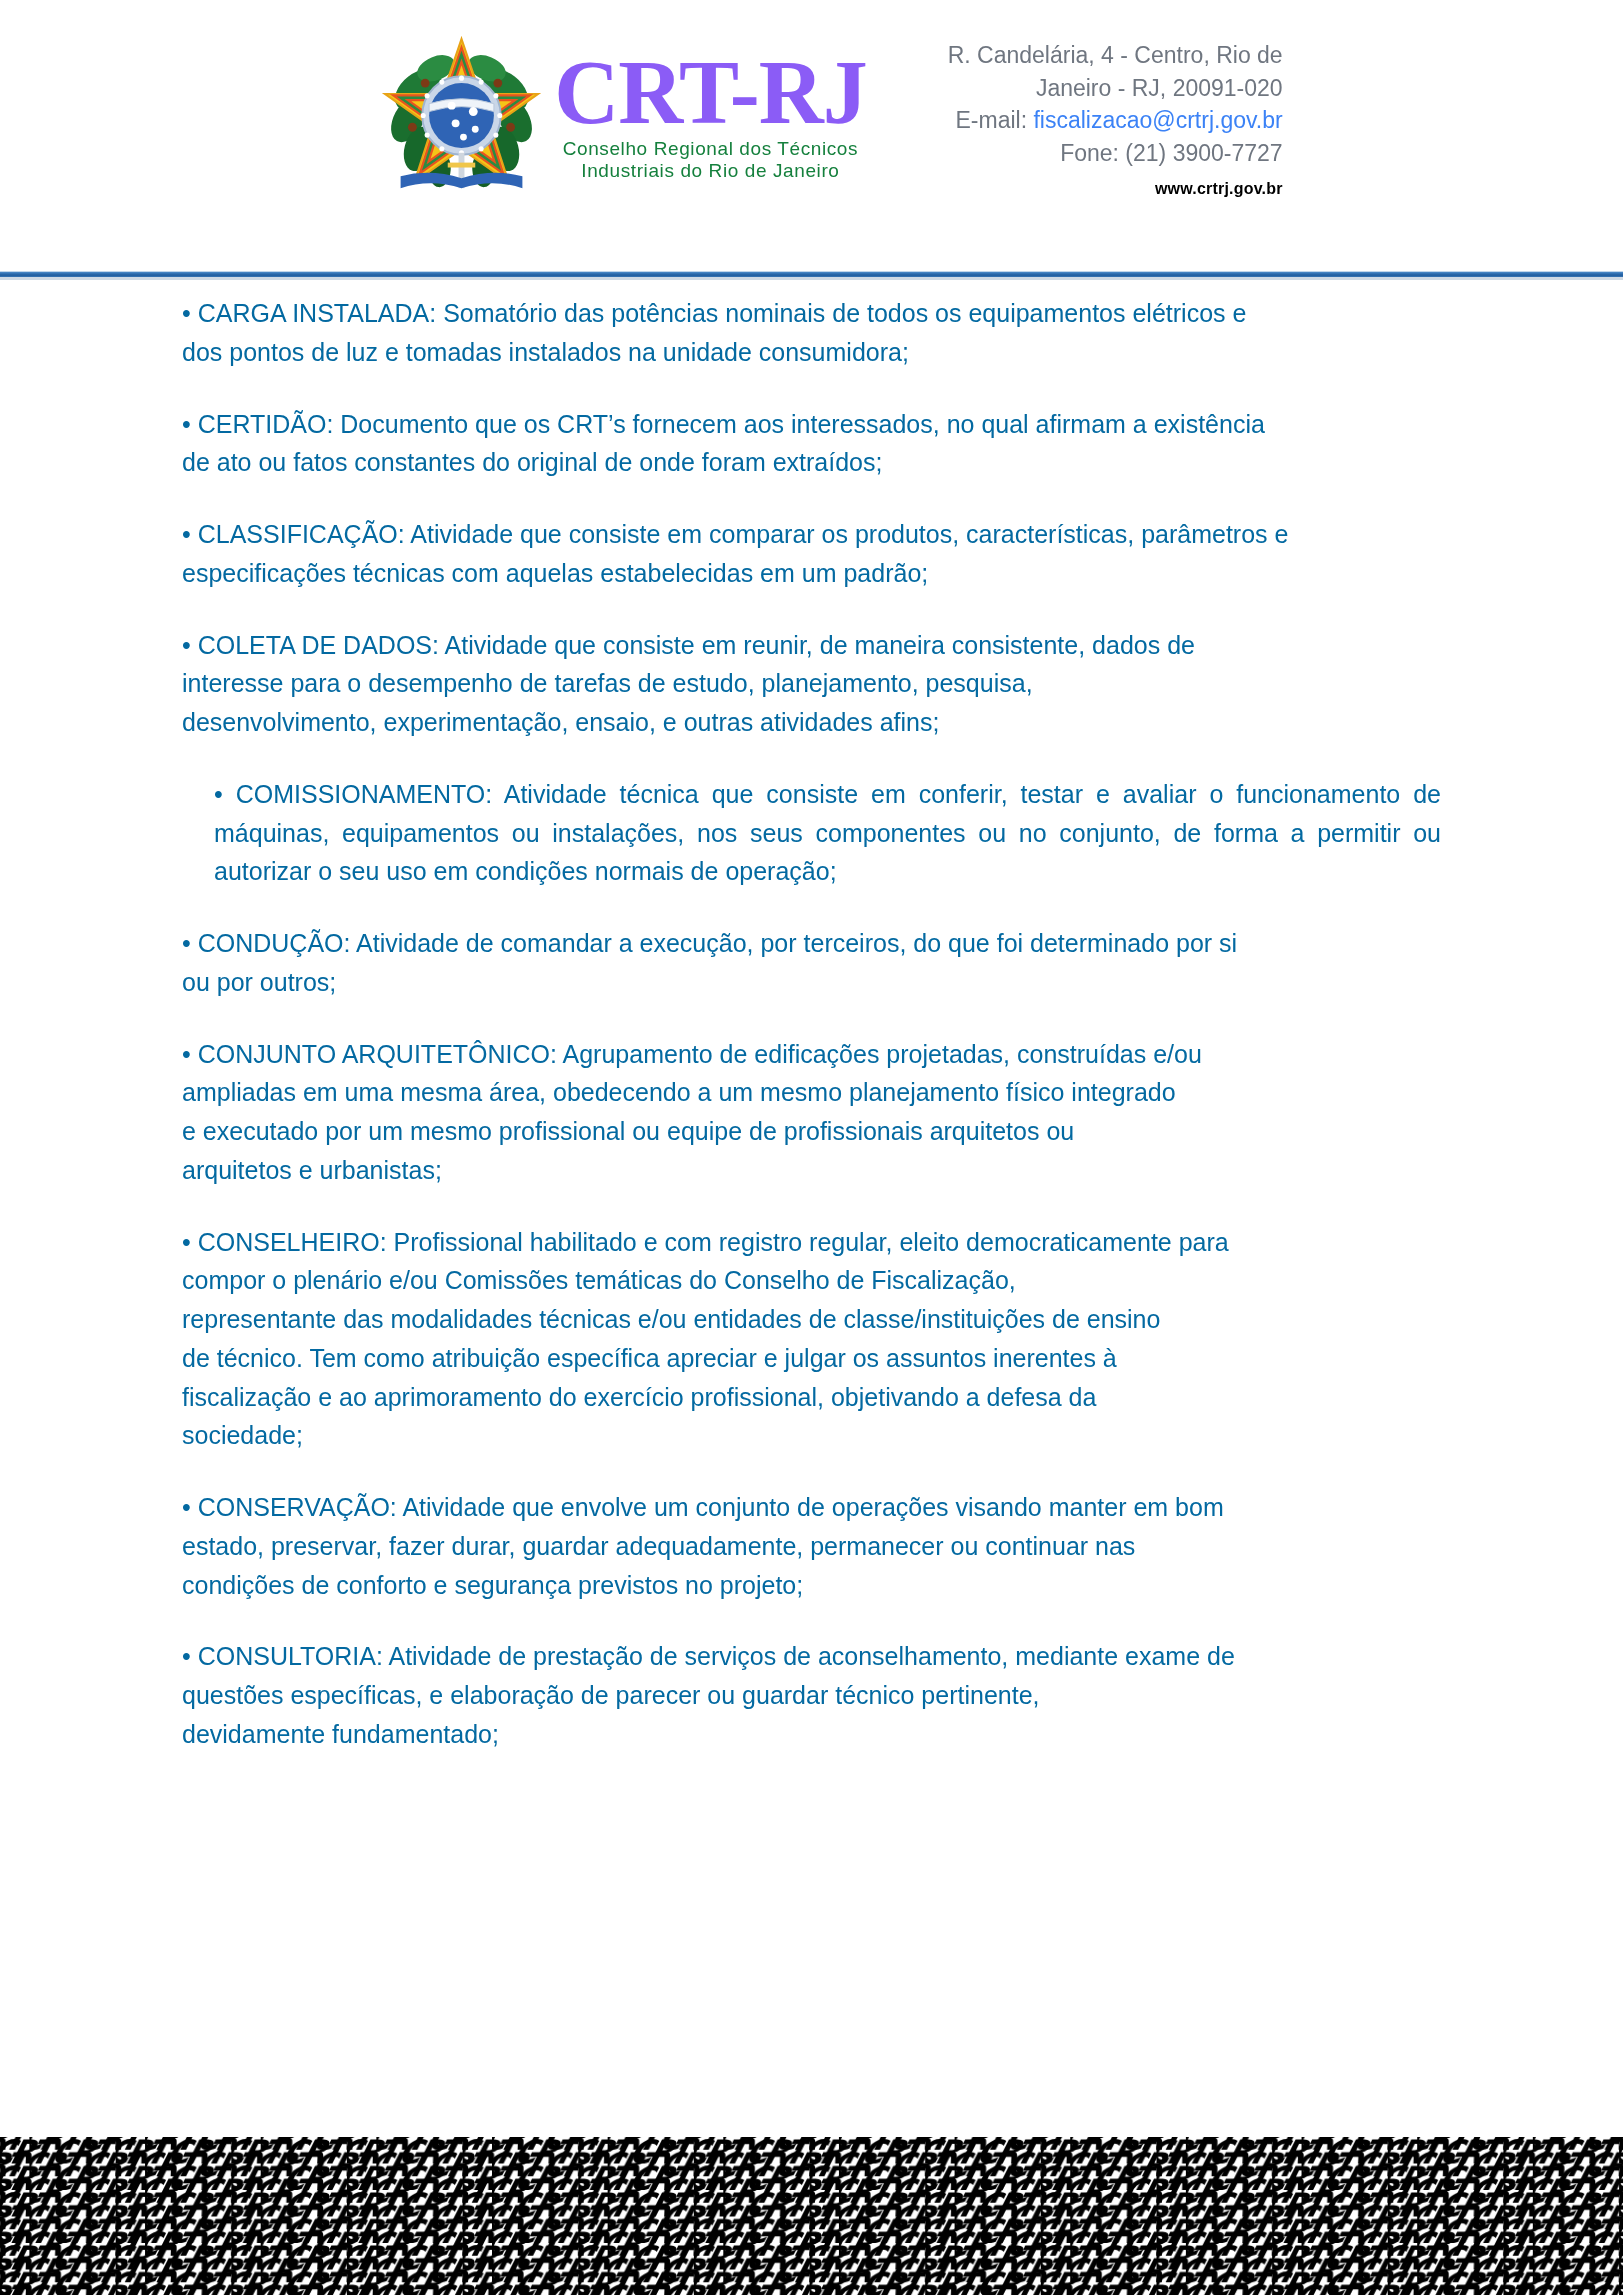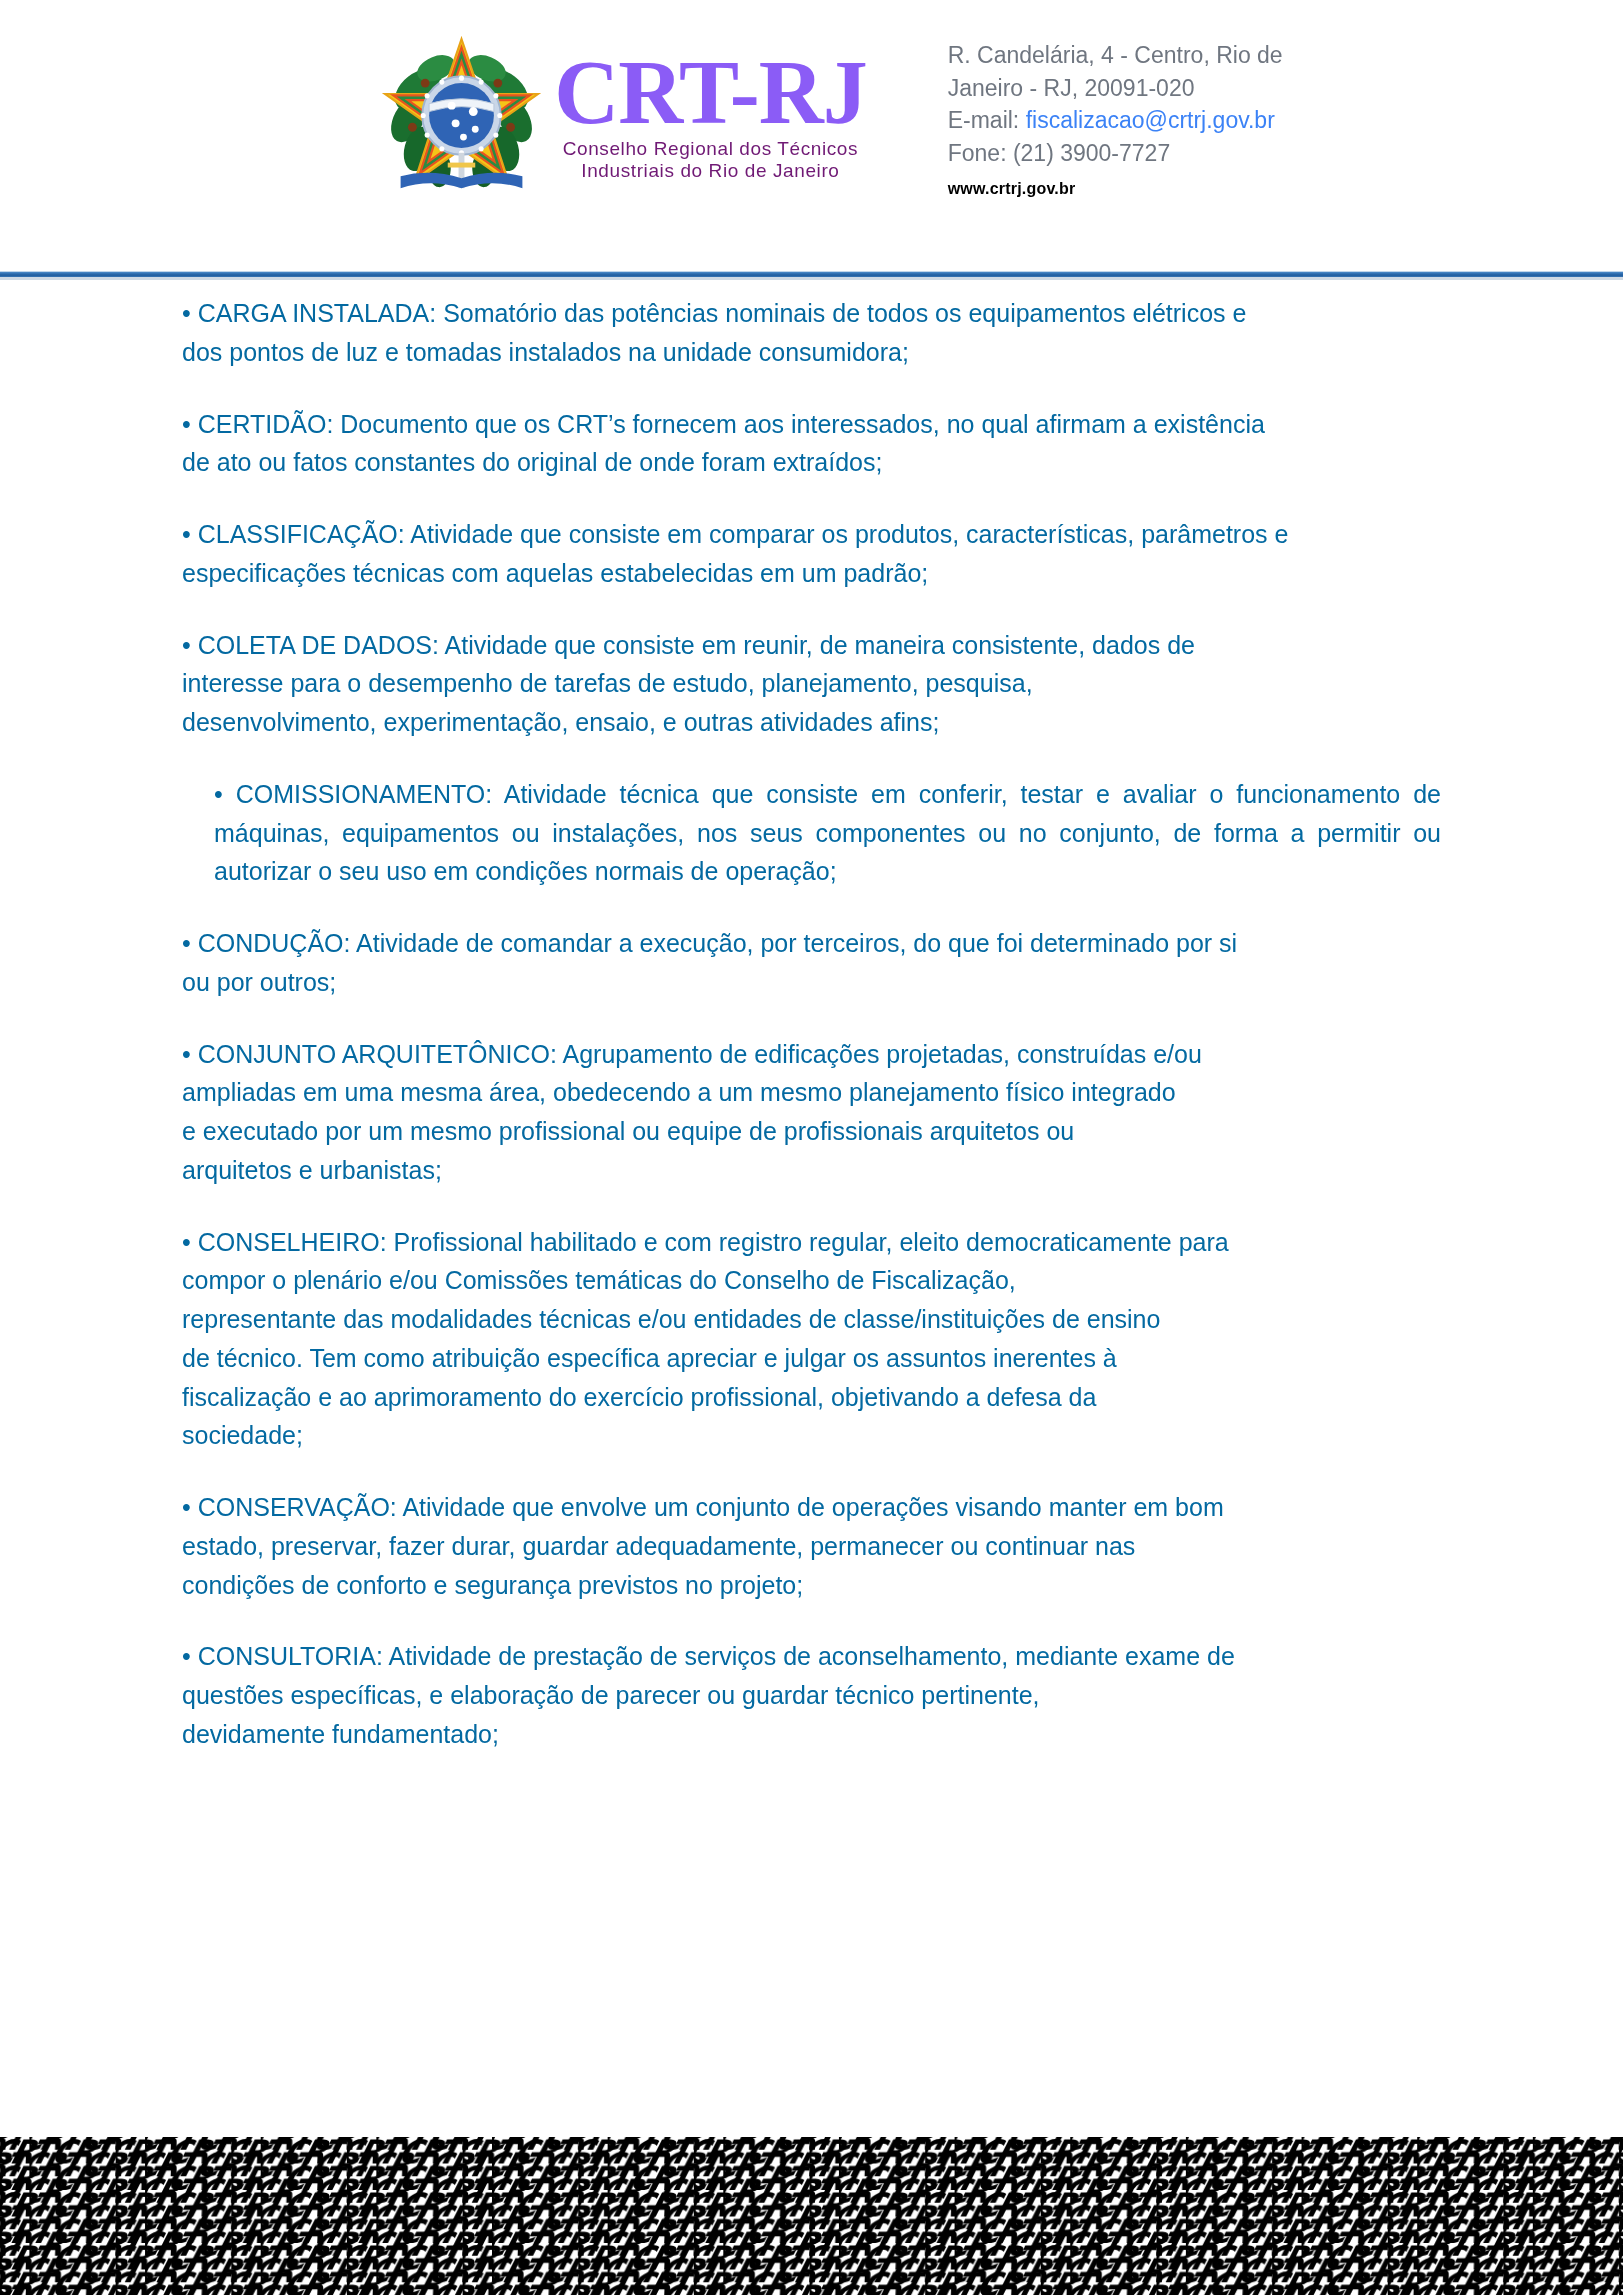--- a/index.html
+++ b/index.html
@@ -64,35 +64,36 @@
     font-size: 90px;
     line-height: 0.96;
     letter-spacing: -1px;
     color: #8b5cf6;
     white-space: nowrap;
   }
   .logo-sub {
     font-family: "Liberation Sans", sans-serif;
     font-size: 19px;
     line-height: 1.12;
-    color: #701a75;
+    color: #15803d;
     letter-spacing: 0.6px;
     text-align: center;
     margin-top: 2px;
     white-space: nowrap;
   }
 
   .contact-block {
     margin-top: 39px;
     margin-left: 81px;
     font-family: "Liberation Sans", sans-serif;
     font-size: 23px;
     line-height: 1.42;
     color: #6f7680;
     white-space: nowrap;
+    text-align: right;
   }
   .contact-block .accent {
     color: #3b82f6;
   }
   .contact-block .site {
     color: #000000;
     font-weight: bold;
     font-size: 16px;
     letter-spacing: 0.2px;
     display: inline-block;

